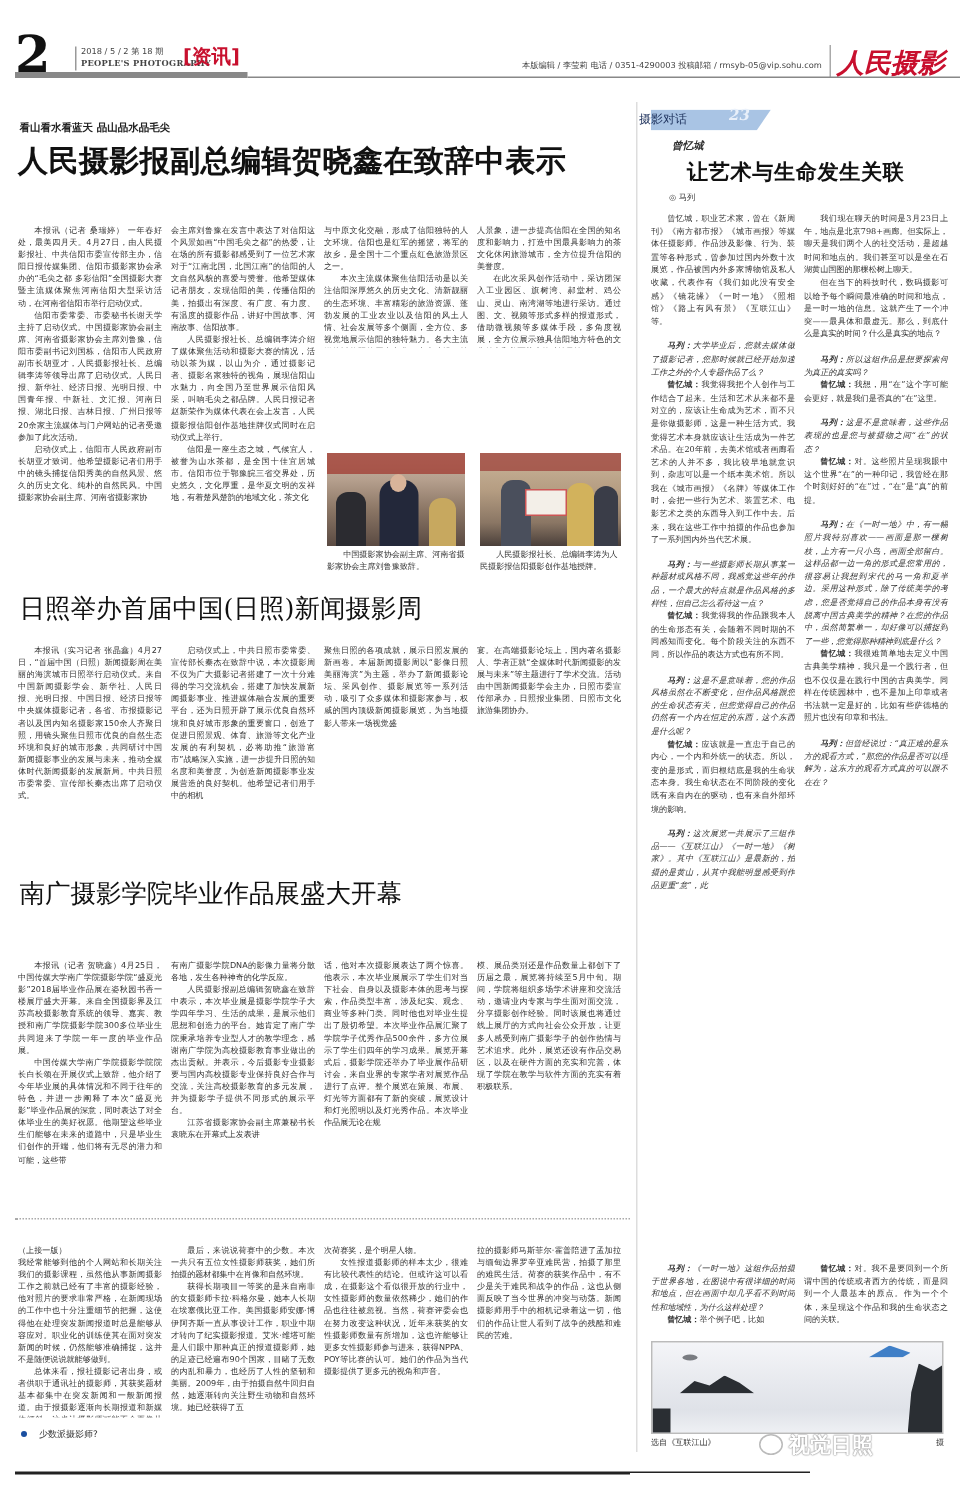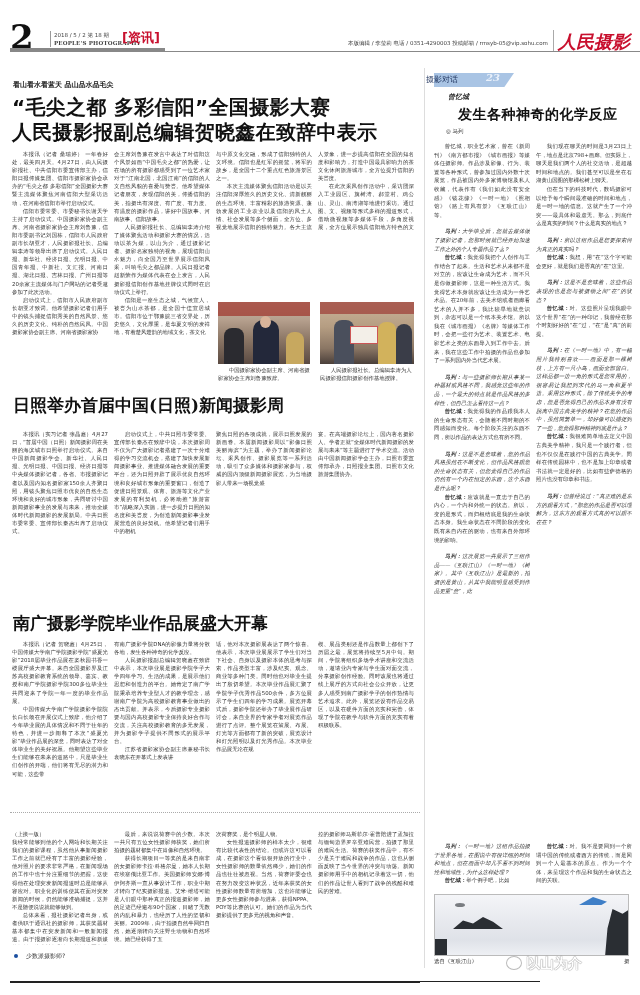--- a/index.html
+++ b/index.html
@@ -22,21 +22,21 @@
   .kicker { position: absolute; left: 13px; top: 80px; font-size: 7px; font-weight: bold; color: #222; }
   .headline { position: absolute; left: 12px; top: 95px; font-size: 20px; font-weight: bold; color: #111; line-height: 25px; letter-spacing: 0.3px; white-space: nowrap; }
 
   .col { position: absolute; font-size: 5.4px; line-height: 8.1px; color: #333; text-align: justify; overflow: hidden; }
   .col p { text-indent: 2em; }
   .col p.noindent { text-indent: 0; }
 
   .photo { position: absolute; overflow: hidden; }
   .photo-caption { position: absolute; font-size: 5.4px; line-height: 8px; color: #333; text-indent: 2em; }
 
-  .h2 { position: absolute; font-family: "DejaVu Serif", serif; font-weight: bold; color: #111; white-space: nowrap; }
+  .h2 { position: absolute; font-family: "DejaVu Serif", serif; font-weight: normal; color: #111; white-space: nowrap; }
 
   .dotted-divider { position: absolute; left: 10px; top: 812px; width: 410px; border-top: 1px dotted #aaa; }
 
   .bullet { position: absolute; left: 14px; top: 952px; font-size: 6px; color: #333; }
   .bullet .dot { display: inline-block; width: 4px; height: 4px; border-radius: 50%; background: #1a4fa0; margin-right: 8px; vertical-align: middle; }
 
   .bottom-rule-left { position: absolute; left: 10px; top: 981px; width: 410px; height: 2px; background: #222; }
   .bottom-rule-right { position: absolute; left: 420px; top: 981px; width: 120px; height: 1px; background: #222; }
 
   
@@ -73,21 +73,20 @@
   <div class="section-tag">[资讯]</div>
   <div class="contact">本版编辑 / 李莹莉     电话 / 0351-4290003     投稿邮箱 / rmsyb-05@vip.sohu.com</div>
   <div class="brand-sep"></div>
   <div class="brand">人民摄影</div>
   <div class="rule-thick"></div>
   <div class="rule-thin"></div>
 </div>
 
 <div class="kicker">看山看水看蓝天  品山品水品毛尖</div>
 <div class="headline">
-  <div>“毛尖之都 多彩信阳”全国摄影大赛</div>
   <div>人民摄影报副总编辑贺晓鑫在致辞中表示</div>
 </div>
 
 <div class="col" style="left:12px; top:150px; width:96px; height:228px;">
   <p>本报讯（记者 桑瑞婷） 一年春好处，最美四月天。4月27日，由人民摄影报社、中共信阳市委宣传部主办，信阳日报传媒集团、信阳市摄影家协会承办的“毛尖之都 多彩信阳”全国摄影大赛暨主流媒体聚焦河南信阳大型采访活动，在河南省信阳市举行启动仪式。</p>
   <p>信阳市委常委、市委秘书长谢天学主持了启动仪式。中国摄影家协会副主席、河南省摄影家协会主席刘鲁豫，信阳市委副书记刘国栋，信阳市人民政府副市长胡亚才，人民摄影报社长、总编辑李涛等领导出席了启动仪式。人民日报、新华社、经济日报、光明日报、中国青年报、中新社、文汇报、河南日报、湖北日报、吉林日报、广州日报等20余家主流媒体与门户网站的记者受邀参加了此次活动。</p>
   <p>启动仪式上，信阳市人民政府副市长胡亚才致词。他希望摄影记者们用手中的镜头捕捉信阳秀美的自然风景、悠久的历史文化、纯朴的自然民风。中国摄影家协会副主席、河南省摄影家协</p>
 </div>
 <div class="col" style="left:114px; top:150px; width:96px; height:228px;">
   <p class="noindent">会主席刘鲁豫在发言中表达了对信阳这个风景如画“中国毛尖之都”的热爱，让在场的所有摄影都感受到了一位艺术家对于“江南北国，北国江南”的信阳的人文自然风貌的喜爱与赞誉。他希望媒体记者朋友，发现信阳的美，传播信阳的美，拍摄出有深度、有广度、有力度、有温度的摄影作品，讲好中国故事、河南故事、信阳故事。</p>
@@ -129,21 +128,21 @@
 <div class="col" style="left:114px; top:430px; width:96px; height:152px;">
   <p>启动仪式上，中共日照市委常委、宣传部长秦杰在致辞中说，本次摄影周不仅为广大摄影记者搭建了一次十分难得的学习交流机会，搭建了加快发展新闻摄影事业、推进媒体融合发展的重要平台，还为日照开辟了展示优良自然环境和良好城市形象的重要窗口，创造了促进日照景观、体育、旅游等文化产业发展的有利契机，必将助推“旅游富市”战略深入实施，进一步提升日照的知名度和美誉度，为创造新闻摄影事业发展营造的良好契机。他希望记者们用手中的相机</p>
 </div>
 <div class="col" style="left:216px; top:430px; width:96px; height:152px;">
   <p class="noindent">聚焦日照的各项成就，展示日照发展的新画卷。本届新闻摄影周以“影像日照 美丽海滨”为主题，举办了新闻摄影论坛、采风创作、摄影展览等一系列活动，吸引了众多媒体和摄影家参与，权威的国内顶级新闻摄影展览，为当地摄影人带来一场视觉盛</p>
 </div>
 <div class="col" style="left:318px; top:430px; width:96px; height:152px;">
   <p class="noindent">宴。在高端摄影论坛上，国内著名摄影人、学者正就“全媒体时代新闻摄影的发展与未来”等主题进行了学术交流。活动由中国新闻摄影学会主办，日照市委宣传部承办，日照报业集团、日照市文化旅游集团协办。</p>
 </div>
 
-<div class="h2" style="left:13px; top:612px; font-size:17px;">南广摄影学院毕业作品展盛大开幕</div>
+<div class="h2" style="left:13px; top:584px; font-size:17px;">南广摄影学院毕业作品展盛大开幕</div>
 <div class="col" style="left:12px; top:640px; width:96px; height:164px;">
   <p>本报讯（记者 贺晓鑫）4月25日，中国传媒大学南广学院摄影学院“盛夏光影”2018届毕业作品展在姿秋园书香一楼展厅盛大开幕。来自全国摄影界及江苏高校摄影教育系统的领导、嘉宾、教授和南广学院摄影学院300多位毕业生共同迎来了学院一年一度的毕业作品展。</p>
   <p>中国传媒大学南广学院摄影学院院长白长颂在开展仪式上致辞，他介绍了今年毕业展的具体情况和不同于往年的特色，并进一步阐释了本次“盛夏光影”毕业作品展的深意，同时表达了对全体毕业生的美好祝愿。他期望这些毕业生们能够在未来的道路中，只是毕业生们创作的开端，他们将有无尽的潜力和可能，这些带</p>
 </div>
 <div class="col" style="left:114px; top:640px; width:96px; height:164px;">
   <p class="noindent">有南广摄影学院DNA的影像力量将分散各地，发生各种神奇的化学反应。</p>
   <p>人民摄影报副总编辑贺晓鑫在致辞中表示，本次毕业展是摄影学院学子大学四年学习、生活的成果，是展示他们思想和创造力的平台。她肯定了南广学院秉承培养专业型人才的教学理念，感谢南广学院为高校摄影教育事业做出的杰出贡献。并表示，今后摄影专业摄影要与国内高校摄影专业保持良好合作与交流，关注高校摄影教育的多元发展，并为摄影学子提供不同形式的展示平台。</p>
   <p>江苏省摄影家协会副主席兼秘书长袁晓东在开幕式上发表讲</p>
 </div>
 <div class="col" style="left:216px; top:640px; width:96px; height:164px;">
@@ -177,21 +176,21 @@
 </div>
 
 <div class="bottom-rule-left"></div>
 <div class="bottom-rule-right"></div>
 
 <div class="vsep"></div>
 <div class="dialog-tag"></div>
 <div class="dialog-tag-text">摄影对话</div>
 <div class="dialog-tag-num">23</div>
 <div class="interviewee">曾忆城</div>
-<div class="dialog-title">发生各种神奇的化学反应</div>
+<div class="dialog-title">让艺术与生命发生关联</div>
 <div class="byline-right">◎ 马列</div>
 
 <div class="rcol" style="left:434px; top:142px; width:96px; height:692px;">
   <p><b></b><span>曾忆城，职业艺术家，曾在《新周刊》《南方都市报》《城市画报》等媒体任摄影师。作品涉及影像、行为、装置等各种形式，曾参加过国内外数十次展览，作品被国内外多家博物馆及私人收藏，代表作有《我们如此没有安全感》《镜花缘》《一时一地》《照相馆》《路上有风有景》《互联江山》等。</span></p>
   <p class="q"><b>马列：</b><span>大学毕业后，您就去媒体做了摄影记者，您那时候就已经开始加速工作之外的个人专题作品了么？</span></p>
   <p><b>曾忆城：</b><span>我觉得我把个人创作与工作结合了起来。生活和艺术从来都不是对立的，应该让生命成为艺术，而不只是你做摄影师，这是一种生活方式。我觉得艺术本身就应该让生活成为一件艺术品。在20年前，去美术馆或者画廊看艺术的人并不多，我比较早地就意识到，杂志可以是一个纸本美术馆。所以我在《城市画报》《名牌》等媒体工作时，会把一些行为艺术、装置艺术、电影艺术之类的东西导入到工作中去。后来，我在这些工作中拍摄的作品也参加了一系列国内外当代艺术展。</span></p>
   <p class="q"><b>马列：</b><span>与一些摄影师长期从事某一种题材或风格不同，我感觉这些年的作品，一个最大的特点就是作品风格的多样性，但自己怎么看待这一点？</span></p>
   <p><b>曾忆城：</b><span>我觉得我的作品跟我本人的生命形态有关，会随着不同时期的不同感知而变化。每个阶段关注的东西不同，所以作品的表达方式也有所不同。</span></p>
   <p class="q"><b>马列：</b><span>这是不是意味着，您的作品风格虽然在不断变化，但作品风格跟您的生命状态有关，但您觉得自己的作品仍然有一个内在恒定的东西，这个东西是什么呢？</span></p>
   <p><b>曾忆城：</b><span>应该就是一直忠于自己的内心，一个内和外统一的状态。所以，变的是形式，而归根结底是我的生命状态本身。我生命状态在不同阶段的变化既有来自内在的驱动，也有来自外部环境的影响。</span></p>
@@ -220,14 +219,14 @@
 
 <div class="landscape">
   <div class="mtn" style="left:18px; top:22px; width:50px; height:12px; clip-path: polygon(0 100%, 20% 30%, 40% 55%, 60% 0, 80% 40%, 100% 100%);"></div>
   <div class="mtn" style="left:20px; top:8px; width:10px; height:4px; border-radius:50%; opacity:0.6;"></div>
   <div style="position:absolute; left:144px; top:2px; width:28px; height:8px; background:#3f7fc7; clip-path: polygon(0 100%, 50% 0, 100% 60%, 80% 100%);"></div>
   <div class="mtn" style="left:170px; top:14px; width:25px; height:48px; clip-path: polygon(30% 0, 70% 10%, 100% 0, 100% 100%, 0 100%, 10% 40%);"></div>
   <div class="mtn" style="left:0; top:44px; width:12px; height:18px;"></div>
 </div>
 <div class="landscape-caption">选自《互联江山》</div>
 <div class="watermark-icon"></div>
-<div class="watermark">以山为介</div>
+<div class="watermark">视觉日照</div>
 <div class="credit">摄</div>
 
 </body></html>

